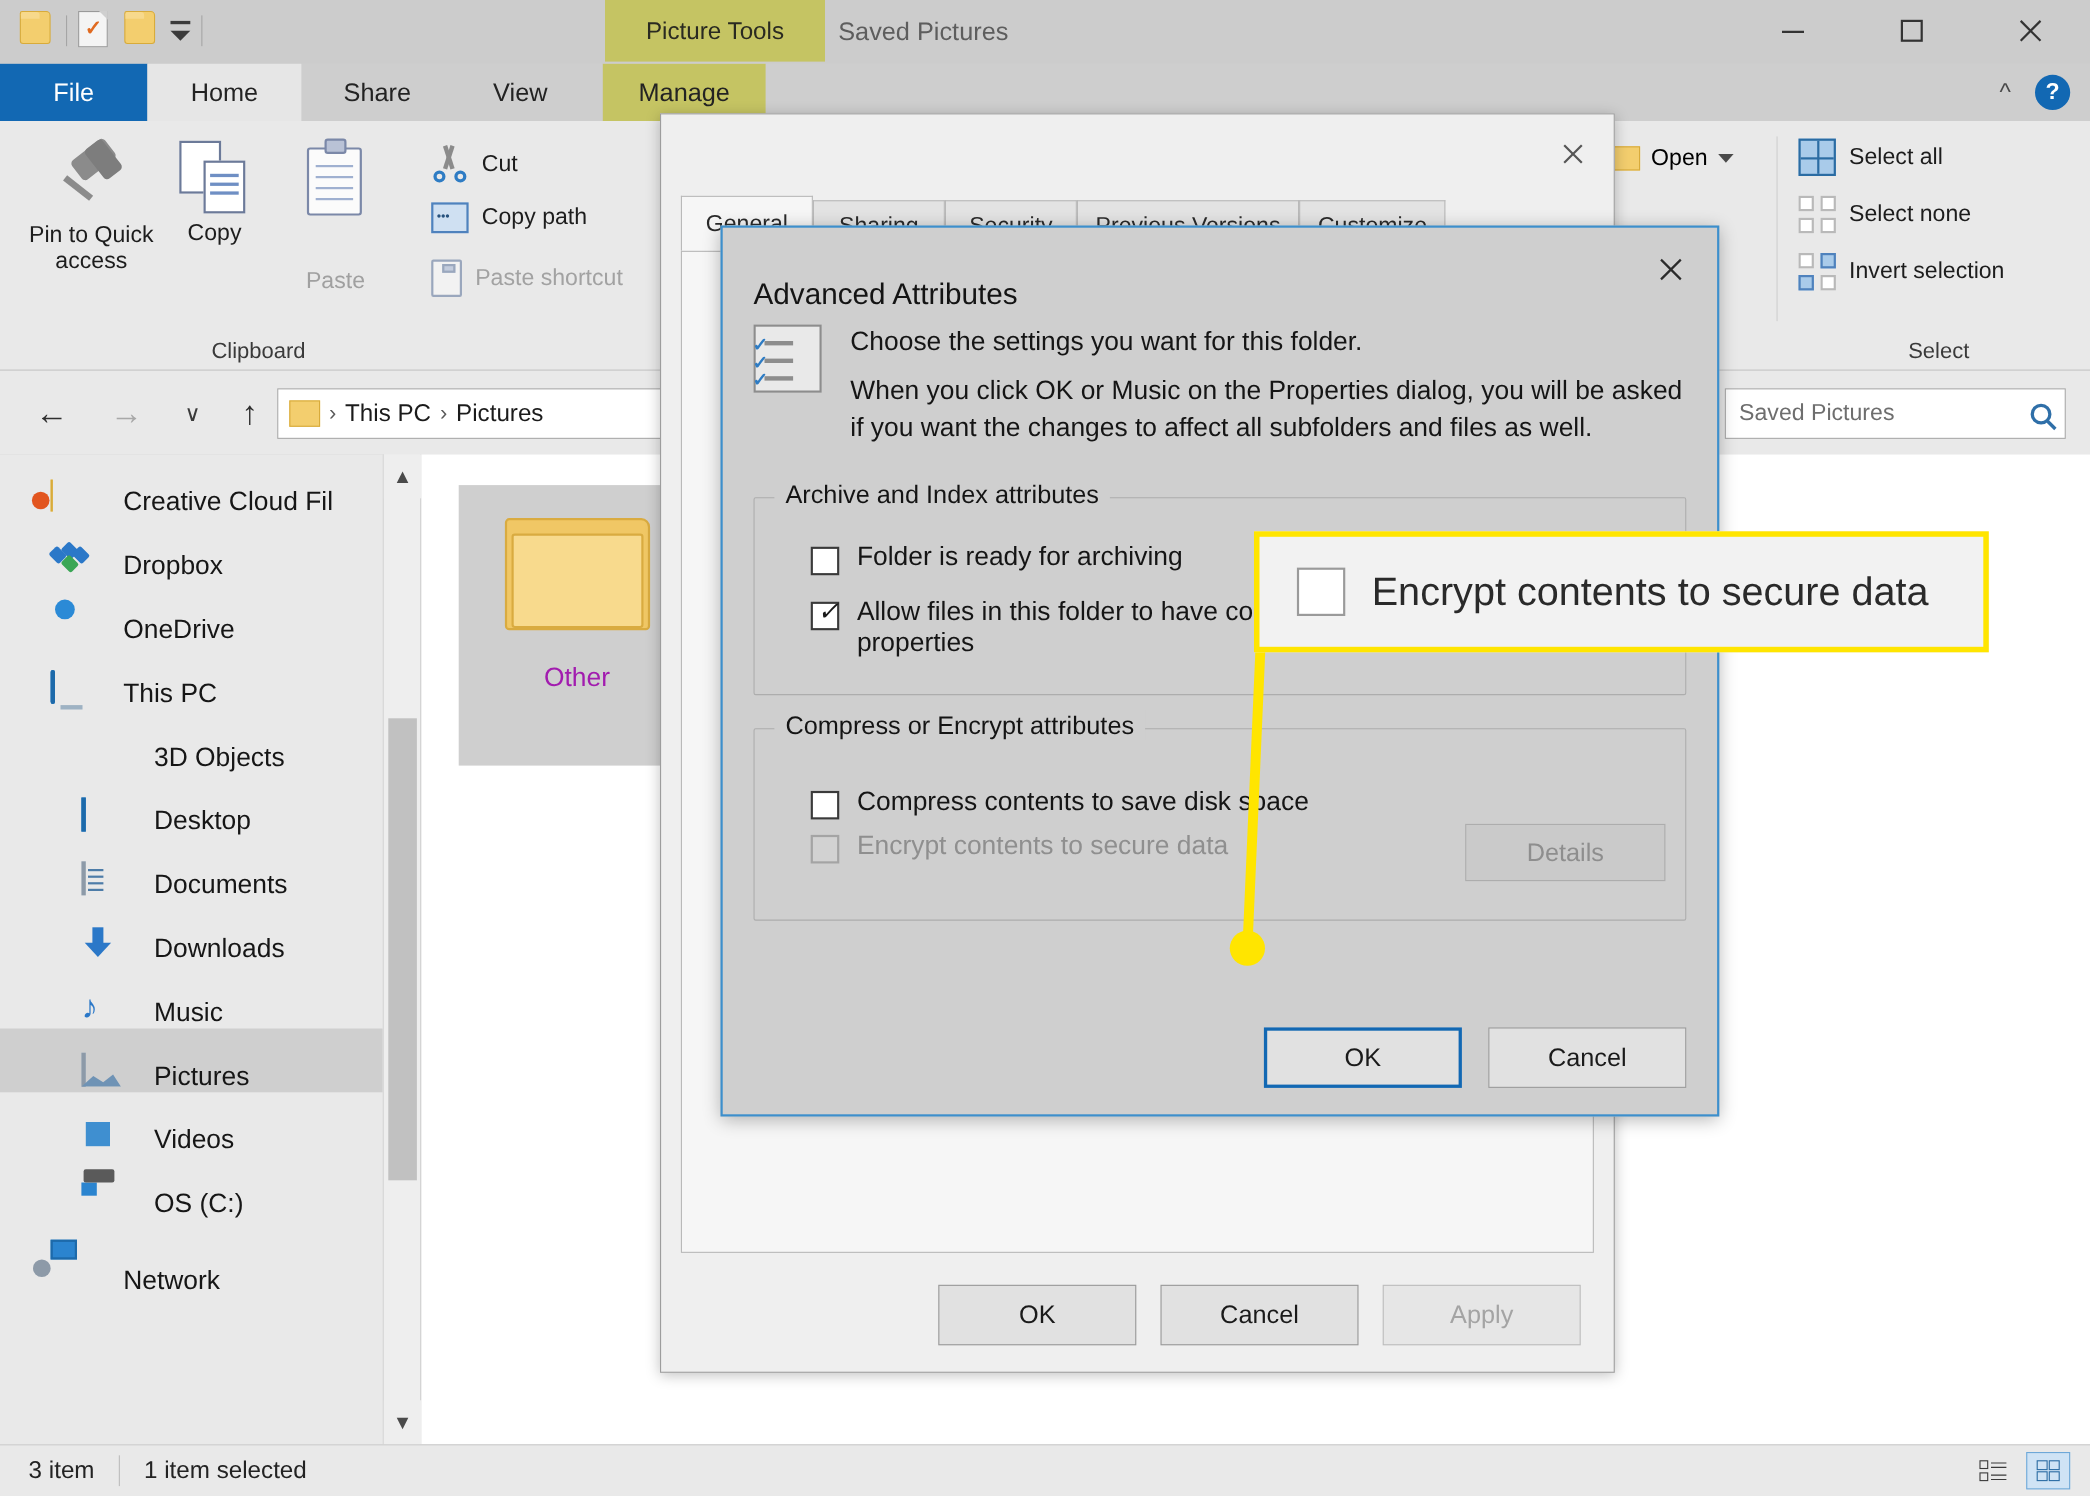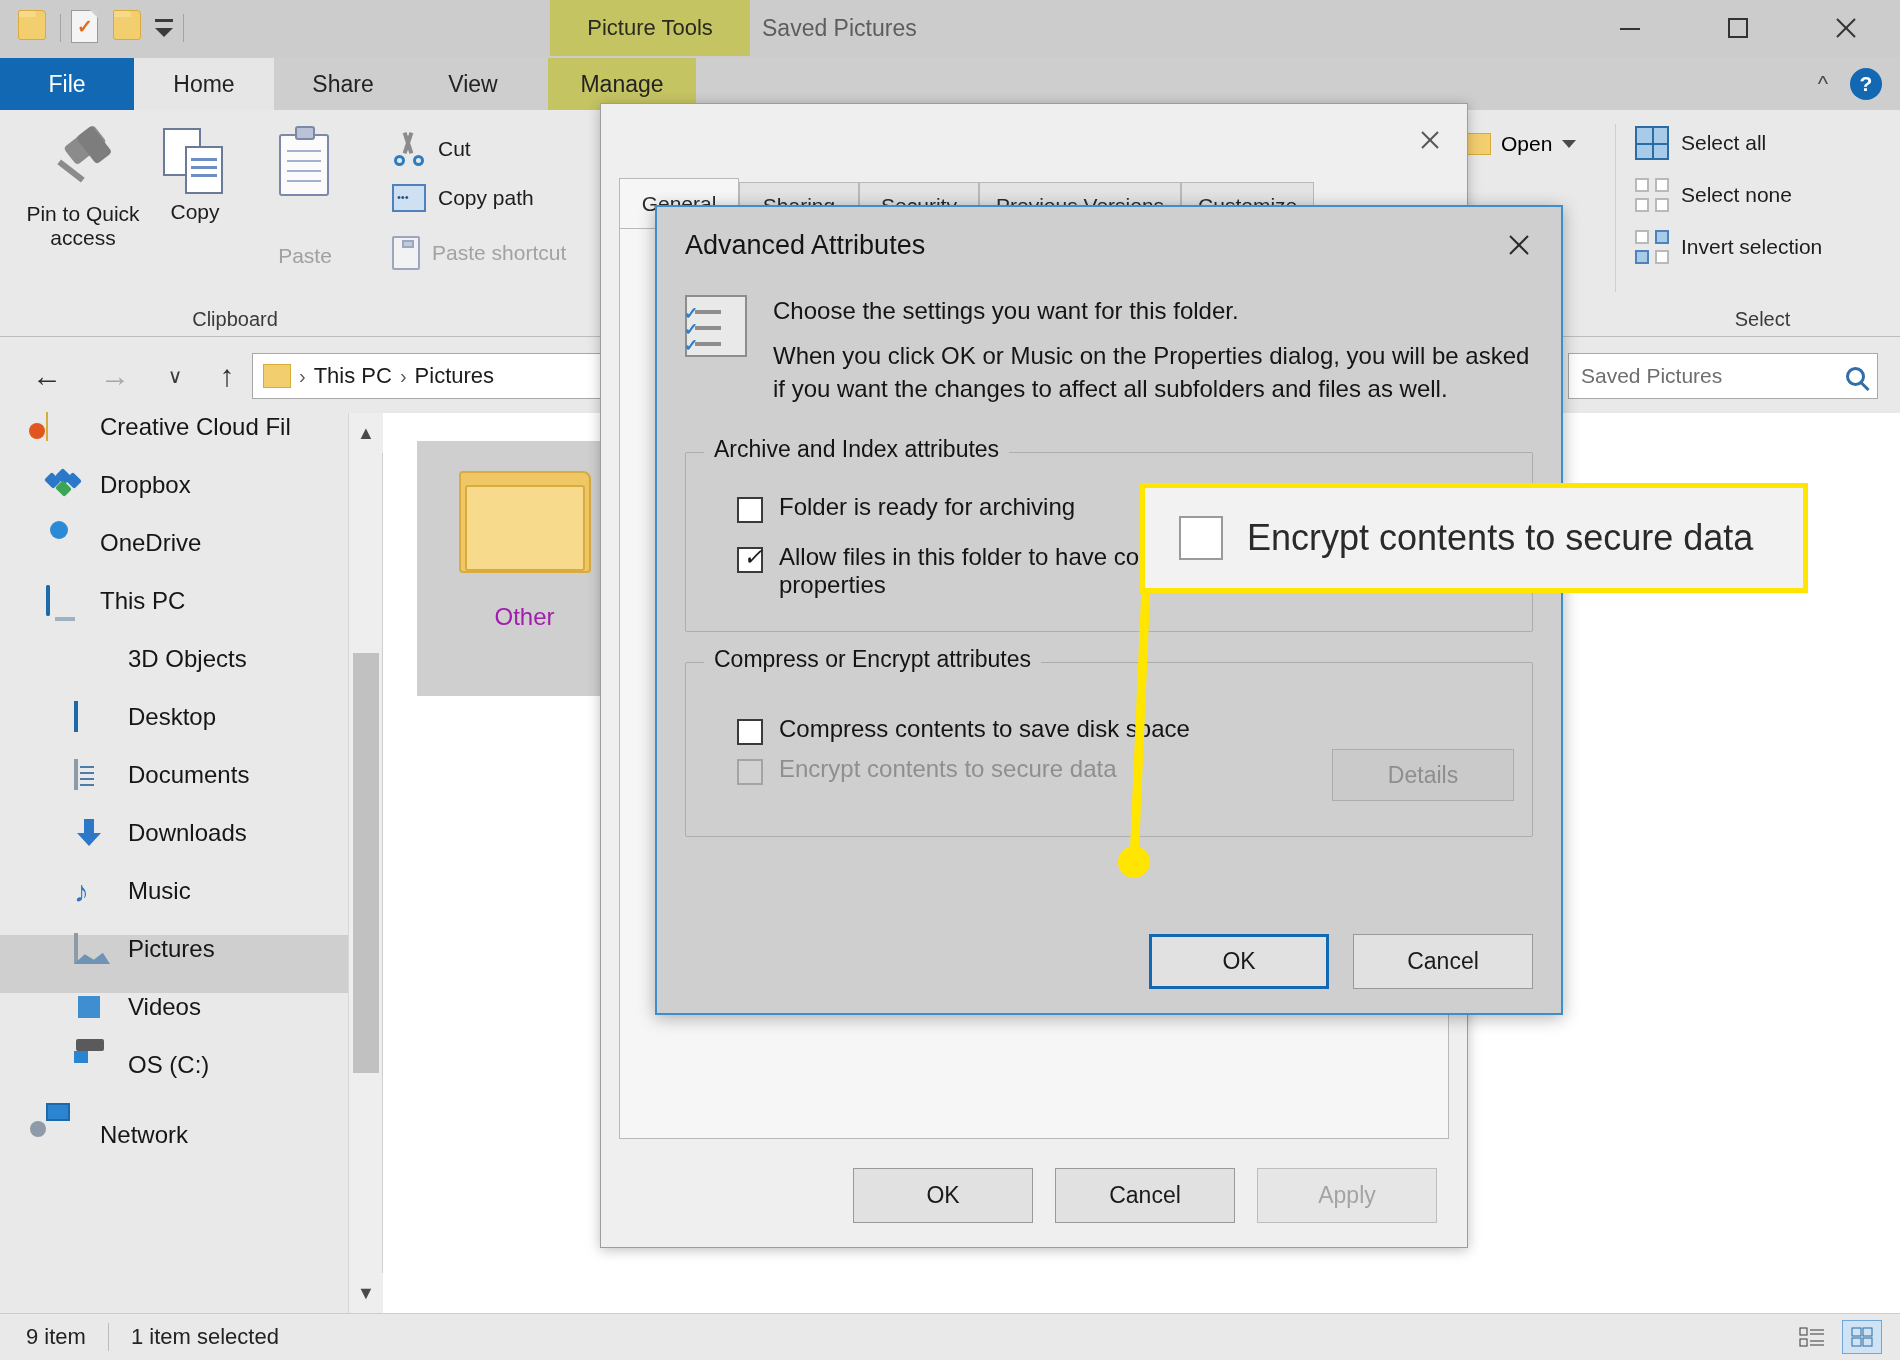--- a/index.html
+++ b/index.html
@@ -229,22 +229,22 @@
   }
   .mag::after{content:"";position:absolute;right:-8px;bottom:-5px;width:10px;height:3px;
               background:#2f6fa8;transform:rotate(45deg);}
 
   
   .sidebar {
     position: absolute; top: 413px; left: 0; width: 348px; height: 900px;
     background: #e9e9e9;
   }
   .sb-item {
-    position: relative; height: 58px; display: flex; align-items: flex-start;
-    gap: 20px; font-size: 24px; color: #161616;
+    position: relative; height: 58px; display: flex; align-items: flex-end;
+    gap: 32px; font-size: 24px; color: #161616;
   }
   .sb-item.sel { background: #cfcfcf; }
   .sb-item .ico { width: 34px; height: 34px; flex: 0 0 34px; position: relative; }
   .sb-scroll {
     position: absolute; top: 413px; left: 348px; width: 34px; height: 900px;
     background: #eeeeee; border-left: 1px solid #d6d6d6;
   }
   .sb-thumb {
     position: absolute; left: 4px; top: 240px; width: 26px; height: 420px;
     background: #c1c1c1;
@@ -369,21 +369,21 @@
   .btn.disabled { color:#a4a4a4; border-color:#bdbdbd; background:#e6e6e6; }
   .btn.default { border: 3px solid #1268b3; }
 
   
   .adv-dlg {
     position: absolute; left: 655px; top: 205px; width: 908px; height: 810px;
     background: #cfcfcf; border: 2px solid #3d8fcc;
     box-shadow: 0 3px 16px rgba(0,0,0,.3);
   }
   .adv-title {
-    height: 76px; display:flex; align-items:center; padding-left: 28px;
+    height: 76px; display:flex; align-items:flex-end; padding-left: 28px;
     font-size: 27px; color: #141414;
   }
   .adv-close {
     position:absolute; right: 0; top: 0; width: 84px; height: 76px;
     display:flex; align-items:center; justify-content:center; color:#2b2b2b;
   }
   .adv-intro {
     position: absolute; top: 88px; left: 28px; right: 28px;
     display: flex; gap: 26px;
   }
@@ -731,21 +731,21 @@
     <div class="file-tile">
       <div class="big-folder">
         <div class="back"></div>
           <div class="front"></div>
       </div>
       <div class="name">Other</div>
     </div>
   </div>
 
   <div class="statusbar">
-    <span style="margin-left:26px;">9 item</span>
+    <span style="margin-left:26px;">3 item</span>
     <span class="st-sep"></span>
     <span>1 item selected</span>
     <div class="view-btns">
       <div class="vbtn">
         <svg width="26" height="22" viewBox="0 0 26 22">
           <rect x="1" y="2" width="7" height="7" fill="none" stroke="#3a3a3a"></rect>
           <rect x="1" y="13" width="7" height="7" fill="none" stroke="#3a3a3a"></rect>
           <line x1="11" y1="4" x2="25" y2="4" stroke="#3a3a3a"></line>
           <line x1="11" y1="8" x2="25" y2="8" stroke="#3a3a3a"></line>
           <line x1="11" y1="15" x2="25" y2="15" stroke="#3a3a3a"></line>

